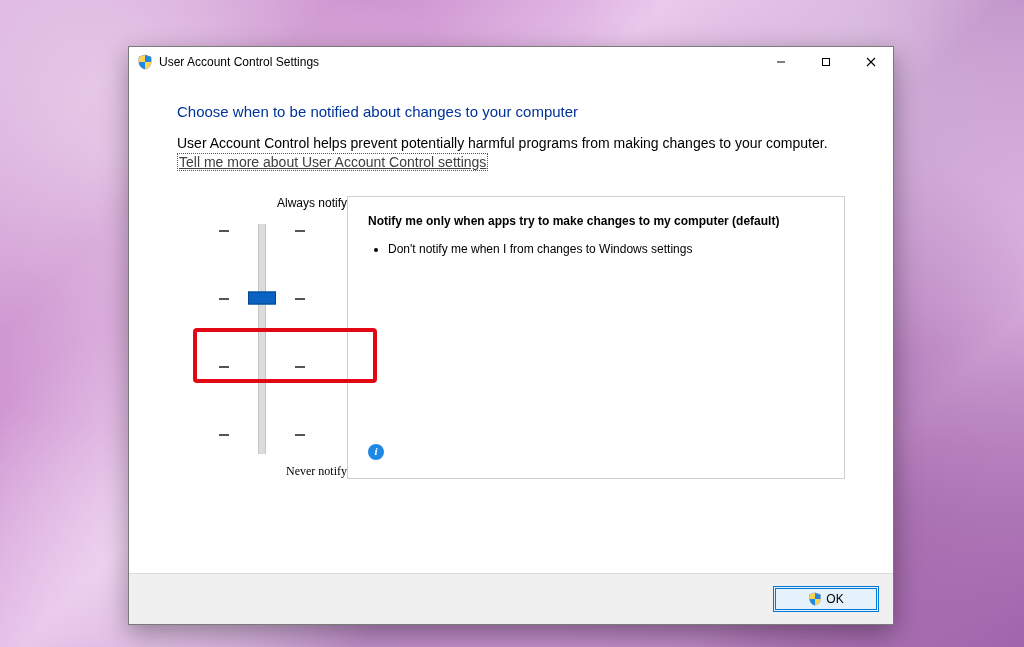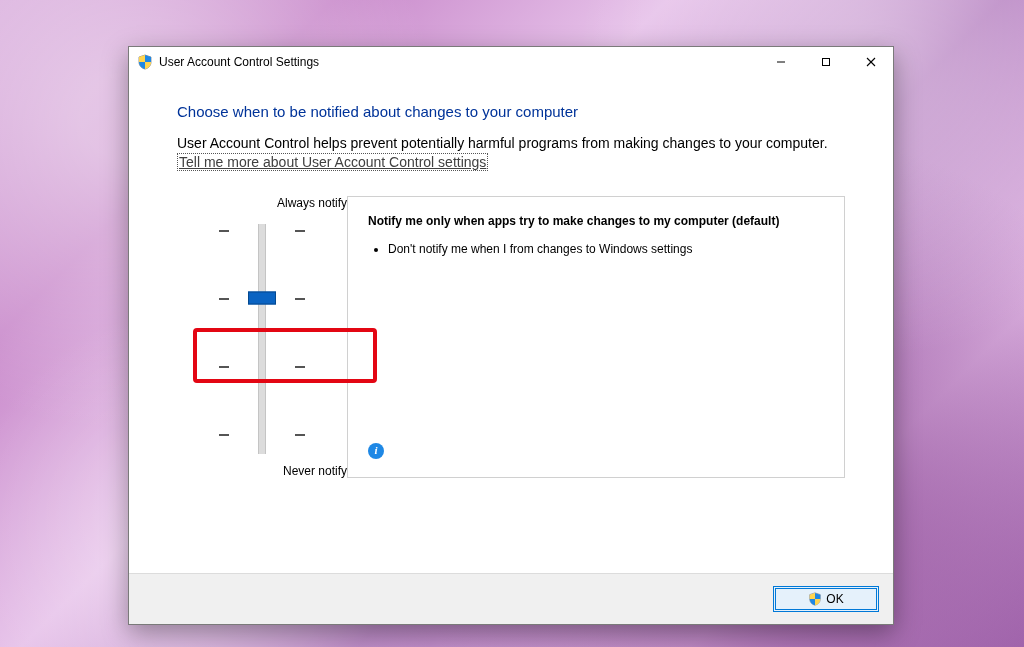--- a/index.html
+++ b/index.html
@@ -84,21 +84,21 @@
     width: 170px;
     position: relative;
     padding-top: 0;
   }
   .slider-label-top, .slider-label-bottom {
     font-size: 12px;
     color: #000;
     text-align: right;
     margin-left: 8px;
   }
-  .slider-label-bottom { margin-top: 10px; }
+  .slider-label-bottom { margin-top: 10px; font-family: Liberation Serif, serif; }
   .slider-track-wrap {
     position: relative;
     height: 230px;
     margin-top: 14px;
     margin-bottom: 6px;
   }
   .slider-track {
     position: absolute;
     left: 50%;
     transform: translateX(-50%);

